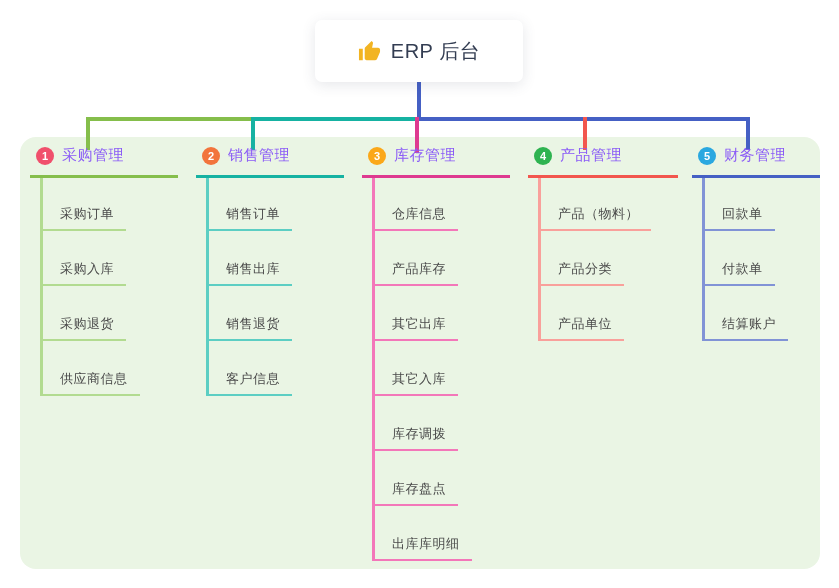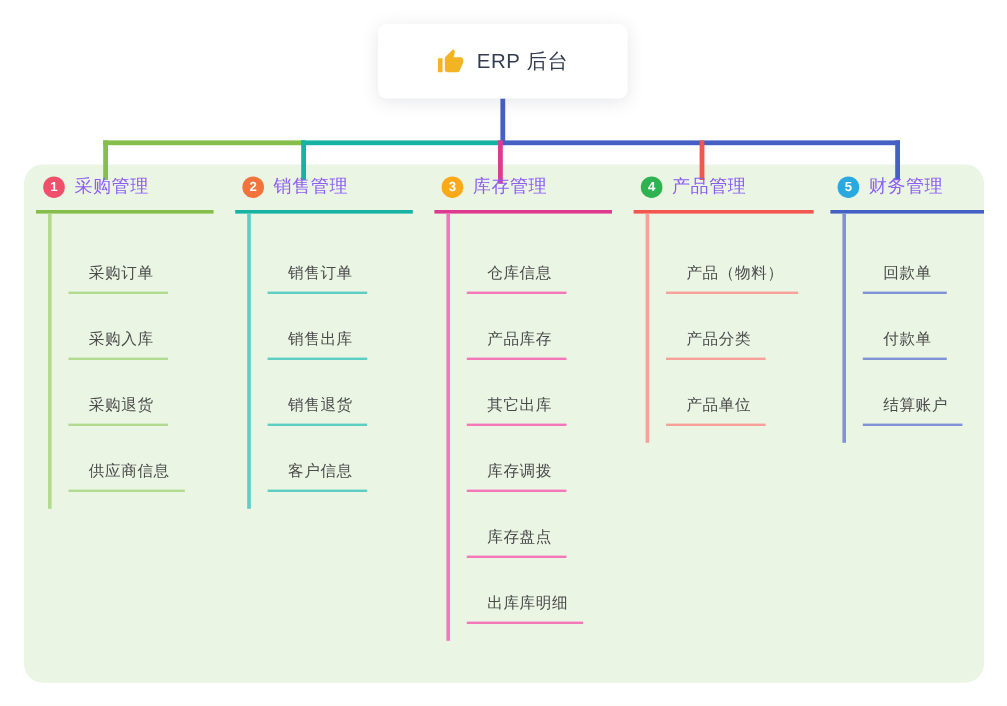--- a/index.html
+++ b/index.html
@@ -8,39 +8,39 @@
 
   
   .panel{position:absolute;left:20px;top:137px;width:800px;height:432px;
          background:#EAF5E4;border-radius:16px;}
 
   
   .root-node{position:absolute;left:315px;top:20px;width:208px;height:62px;
              background:#ffffff;border-radius:7px;
              box-shadow:0 3px 14px rgba(60,70,90,.13);
              display:flex;align-items:center;justify-content:center;gap:10px;}
-  .root-node .title{font-size:17px;font-weight:500;color:#333D52;letter-spacing:.5px;}
+  .root-node .title{font-size:20px;font-weight:500;color:#333D52;letter-spacing:.5px;}
   .thumb{width:23px;height:23px;display:block;}
 
   
   .line{position:absolute;}
   .h-line{height:4px;top:117px;}
   .v-drop{width:4px;top:117px;height:33px;}
 
   
   .column{position:absolute;top:144px;}
   .branch-title{display:flex;align-items:center;gap:8px;
                 padding:0 0 8px 6px;border-bottom:3px solid #ccc;
                 box-sizing:border-box;height:34px;}
   .badge{width:18px;height:18px;border-radius:50%;flex:0 0 18px;
          display:flex;align-items:center;justify-content:center;
          color:#fff;font-size:11px;font-weight:600;}
   .branch-label{font-size:15px;font-weight:500;color:#8b5cf6;white-space:nowrap;letter-spacing:.5px;}
 
-  .children{list-style:none;margin:0 0 0 10px;padding:14px;border-left:3px solid #ccc;}
+  .children{list-style:none;margin:0 0 0 10px;padding:0;border-left:3px solid #ccc;}
   .children li{position:relative;height:55px;}
   .children li:first-child{height:53px;}
   .child-label{position:absolute;left:0;bottom:0;white-space:nowrap;
                padding:0 12px 6px 17px;border-bottom:2px solid #ccc;
                font-size:13px;color:#4A4A4A;letter-spacing:.5px;}
 </style>
 </head>
 <body>
 
 <div class="stage">
@@ -119,20 +119,23 @@
       <li>
           <span class="child-label" style="border-bottom-color: rgb(243, 119, 185);">仓库信息</span>
         </li>
       <li>
           <span class="child-label" style="border-bottom-color: rgb(243, 119, 185);">产品库存</span>
         </li>
       <li>
           <span class="child-label" style="border-bottom-color: rgb(243, 119, 185);">其它出库</span>
         </li>
       <li>
+          <span class="child-label" style="border-bottom-color: rgb(243, 119, 185);">其它入库</span>
+        </li>
+      <li>
           <span class="child-label" style="border-bottom-color: rgb(243, 119, 185);">库存调拨</span>
         </li>
       <li>
           <span class="child-label" style="border-bottom-color: rgb(243, 119, 185);">库存盘点</span>
         </li>
       <li>
           <span class="child-label" style="border-bottom-color: rgb(243, 119, 185);">出库库明细</span>
         </li>
     </ul>
   </div>

